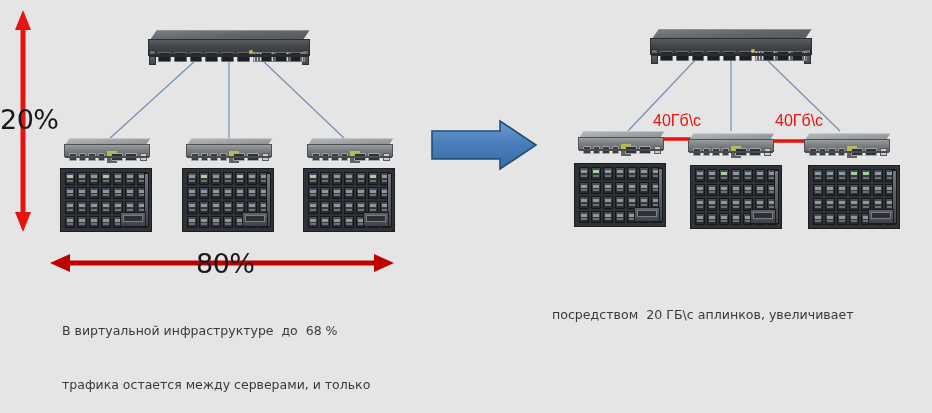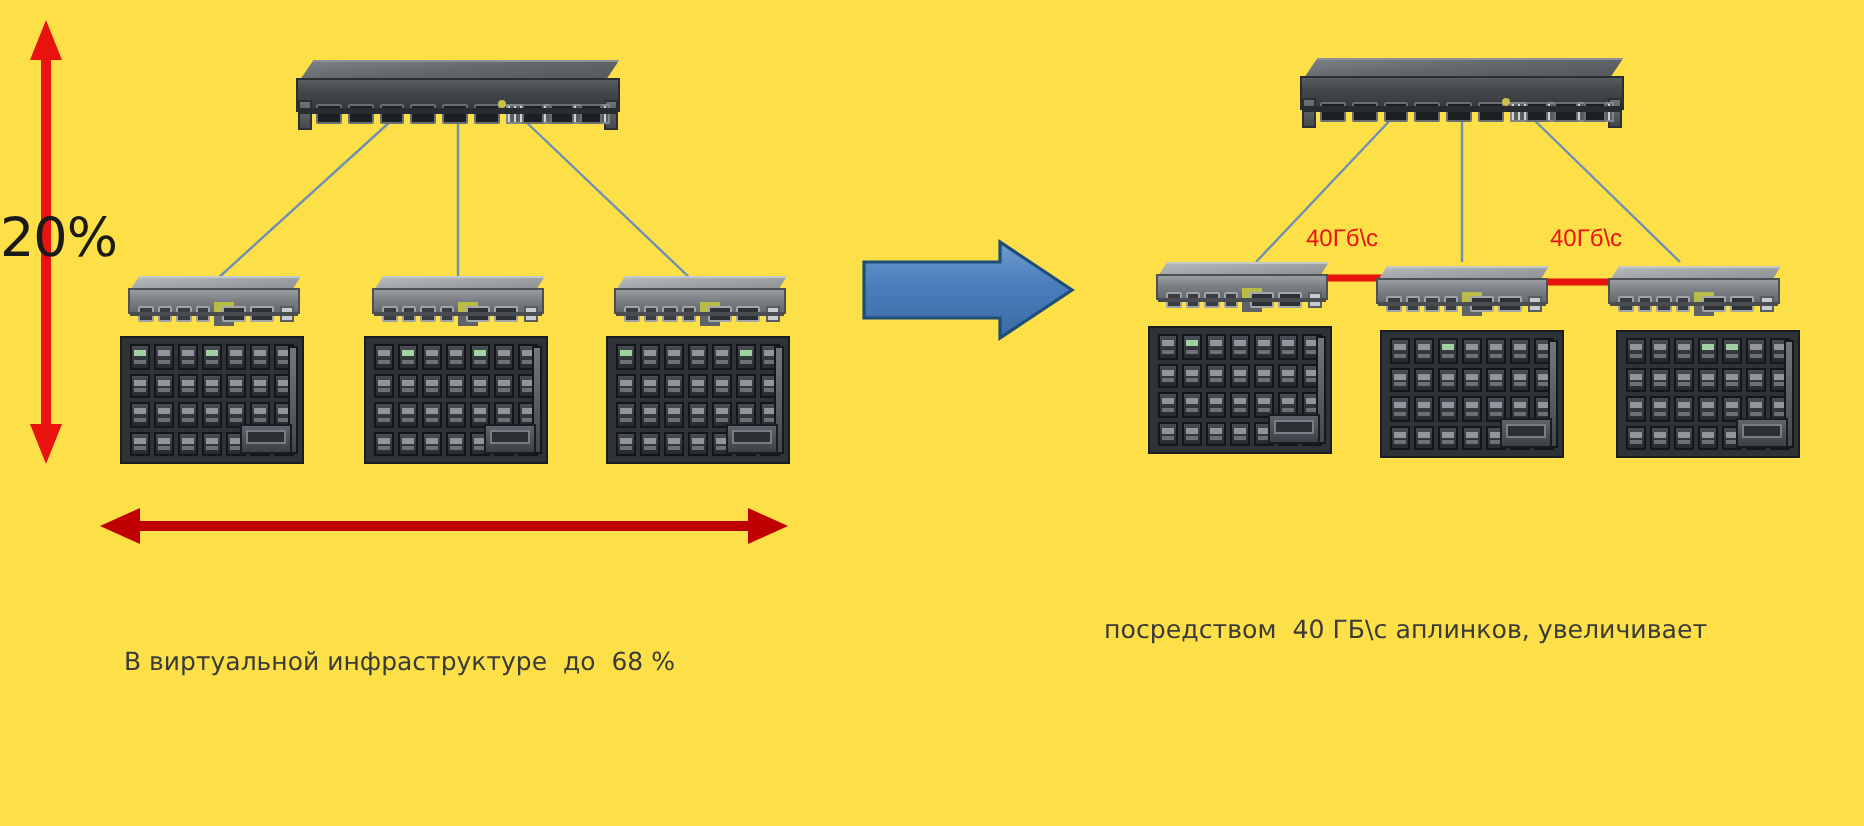--- a/index.html
+++ b/index.html
@@ -4,21 +4,21 @@
 <title>ToR Network Diagram</title>
 <style>
   html,body{margin:0;padding:0;}
   body{
     width:932px;height:413px;
     background:#ffffff;
     font-family:"Liberation Sans","DejaVu Sans",sans-serif;
     overflow:hidden;
     position:relative;
   }
-  .canvas{position:absolute;left:0;top:0;width:932px;height:413px;background:#fde047;}
+  .canvas{position:absolute;left:0;top:0;width:932px;height:413px;background:#e5e5e5;}
 
   
   .spine{
     position:absolute;
     width:162px;height:29px;
   }
   .spine .top{
     position:absolute;left:5px;top:0;width:153px;height:10px;
     background:linear-gradient(175deg,#7b7f84 0%,#63676c 45%,#53575c 100%);
     transform:skewX(-34deg);
@@ -149,21 +149,21 @@
   
   .pct{
     position:absolute;
     font-size:27px;color:#1a1a1a;
     font-family:"DejaVu Sans","Liberation Sans",sans-serif;
     letter-spacing:-0.5px;
     white-space:nowrap;
   }
   .gbps{
     position:absolute;
-    font-size:12px;color:#e8130f;
+    font-size:16px;color:#e8130f;
     font-family:"Liberation Sans","DejaVu Sans",sans-serif;
     white-space:nowrap;
   }
 
   
   .para{
     position:absolute;
     color:#3a3a3a;
     font-size:12.5px;
     line-height:18.3px;
@@ -215,20 +215,21 @@
     </g>
 
     <g>
       <line x1="652" y1="139" x2="700" y2="139" stroke="#e8130f" stroke-width="3.4"></line>
       <line x1="762" y1="141" x2="812" y2="141" stroke="#e8130f" stroke-width="3.4"></line>
     </g>
   </svg>
 
   <div class="pct" style="left:0px;top:104px;">20%</div>
 
+  <div class="pct" style="left:196px;top:248px;">80%</div>
 
   <div class="spine" style="left:148px;top:30px;">
     <div class="top"></div>
     <div class="face">
       <div class="earL"></div>
       <div class="earR"></div>
       <div class="ports">
         <i></i>
           <i></i>
           <i></i>
@@ -628,28 +629,29 @@
       <div class="bay"></div>
         <div class="bay"></div>
         <div class="bay"></div>
     </div>
     <div class="side"></div>
     <div class="lcd"></div>
   </div>
 
   <div class="para" style="left:62px;top:285px;">
     <div>В виртуальной инфраструктуре  до  68 %</div>
+    <div>трафика остается между серверами, и только</div>
     
     
     
     
   </div>
 
   <div class="para right" style="left:548px;top:269px;">
-    <div> посредством  40 ГБ\с аплинков, увеличивает</div>
+    <div> посредством  20 ГБ\с аплинков, увеличивает</div>
     
     
     
     
     
   </div>
 
 </div>
 
 </body></html>

